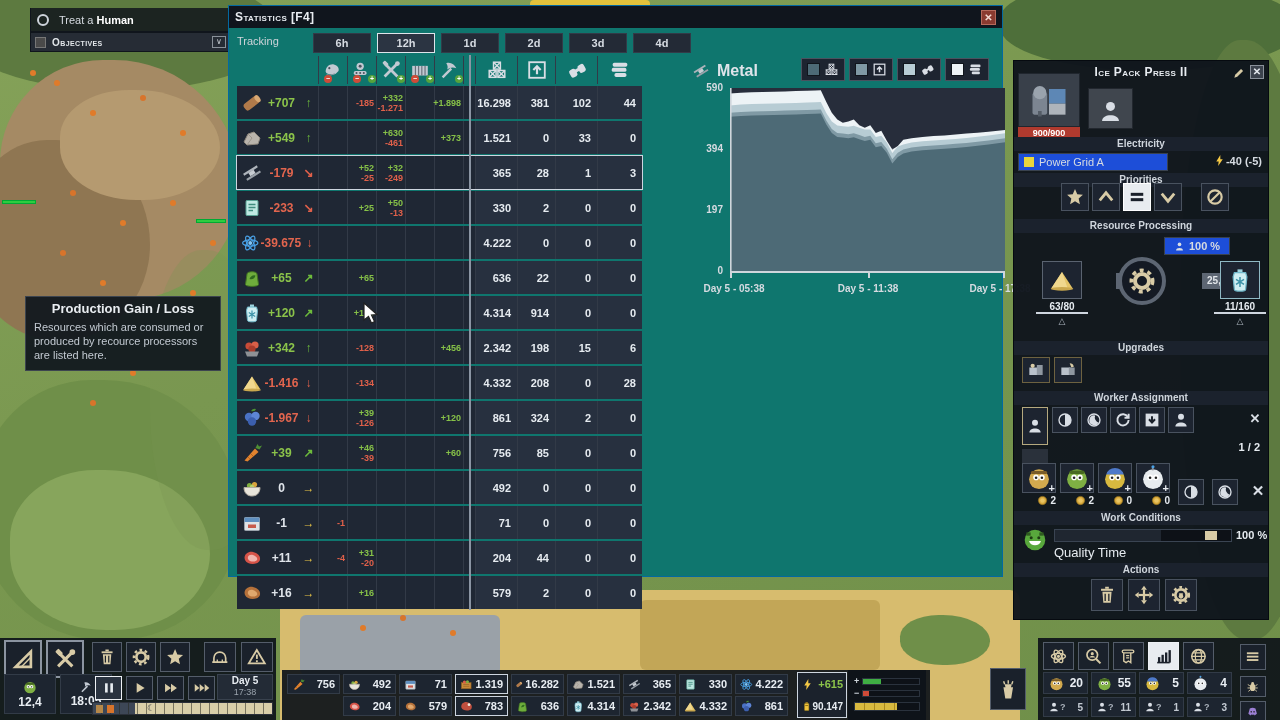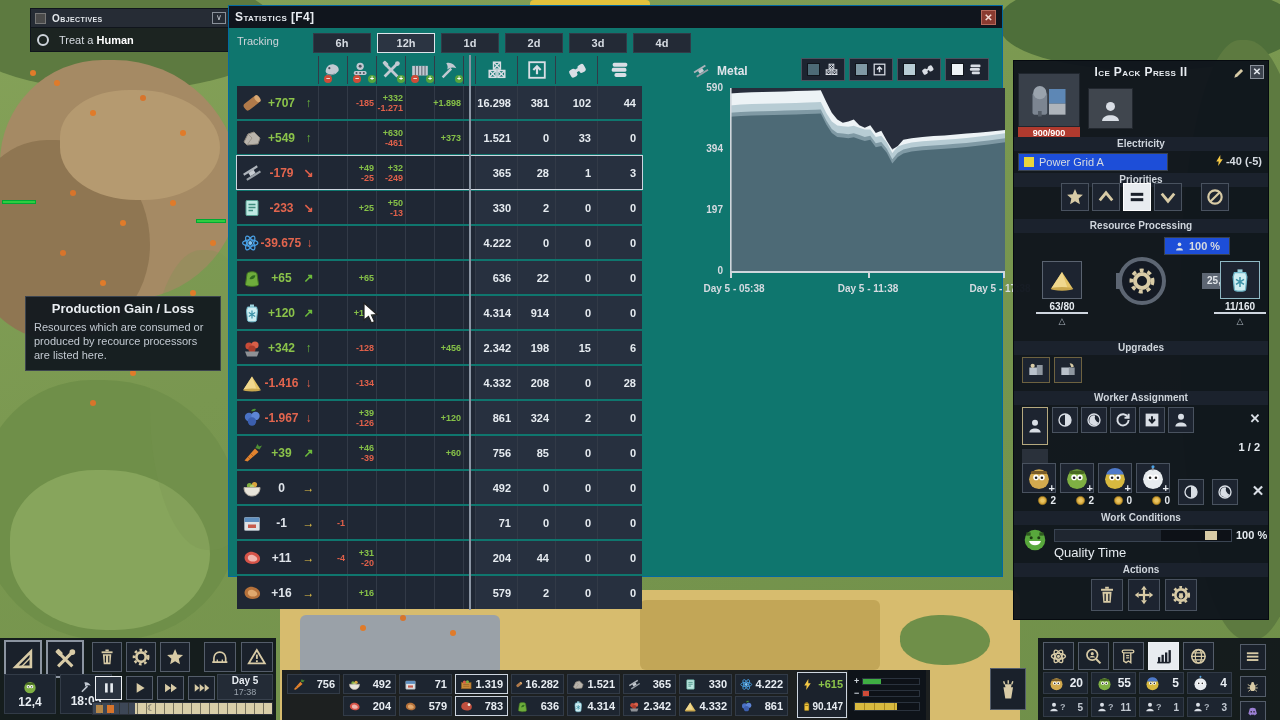--- a/index.html
+++ b/index.html
@@ -56,21 +56,21 @@
   .pcell .pg { color:#86c148; } .pcell .pl { color:#e0604a; }
   .sep::before { content:""; position:absolute; left:5px; top:-1px; bottom:-1px; width:2px; background:#8b95a3; }
   .scell { background:#27303f; color:#e6ebf0; font-size:11px; font-weight:bold; padding-right:6px; }
   .hrow .cell { justify-content:center; align-items:center; }
   .hico { width:22px; height:22px; position:relative; }
   .hico .ic { width:100%; height:100%; }
   .dot { position:absolute; width:8px; height:8px; border-radius:50%; bottom:-2px; font-size:7px; line-height:8px; color:#fff; text-align:center; font-weight:bold; }
   .dot.r { background:#cf4b38; right:12px; } .dot.g { background:#57a33c; right:-3px; }
 
   
-  #chart-title { position:absolute; color:#dfe4ea; font-size:12px; font-weight:bold; display:flex; align-items:center; gap:6px; }
+  #chart-title { position:absolute; color:#dfe4ea; font-size:16px; font-weight:bold; display:flex; align-items:center; gap:6px; }
   #chart-title .ic { width:20px; height:20px; }
   .legend-btn { position:absolute; top:52px; width:44px; height:23px; background:#1d2430; border:1px solid #49525f; display:flex; align-items:center; justify-content:center; gap:4px; }
   .legend-btn .sw { width:13px; height:13px; border:1px solid #10151c; }
   .legend-btn .ic { width:15px; height:15px; }
   .ytick { position:absolute; width:30px; text-align:right; color:#d6dbe1; font-size:10px; font-weight:bold; }
   .xtick { position:absolute; width:90px; text-align:center; color:#d6dbe1; font-size:10px; font-weight:bold; }
 
   
   #bpanel { left:1013px; top:60px; width:256px; height:560px; background:rgba(15,20,28,.96); border:1px solid #060a10; }
   #bp-title { position:absolute; left:0; right:0; top:4px; text-align:center; color:#e8ecf1; font-size:12px; font-weight:bold; font-variant:small-caps; letter-spacing:.4px; }
@@ -139,28 +139,28 @@
   <div class="blob" style="left:300px;top:615px;width:200px;height:60px;background:#9aa1a8;border-radius:6px;"></div>
   <div class="blob" style="left:640px;top:600px;width:240px;height:70px;background:#c2a657;border-radius:6px;"></div>
   <div class="blob" style="left:530px;top:0px;width:120px;height:26px;background:#e3c23c;border-radius:4px;"></div>
   <div class="blob" style="left:900px;top:615px;width:90px;height:50px;background:#6f8f49;"></div>
   <div class="dots" style="left:30px;top:70px;box-shadow:24px 10px #e07b2a,60px 40px #e07b2a,110px 25px #d8742b,150px 60px #e07b2a,40px 120px #d8742b,90px 150px #e07b2a,140px 130px #e07b2a,30px 180px #d8742b,180px 170px #e07b2a,205px 120px #d8742b,70px 210px #e07b2a,160px 220px #e07b2a,330px 555px #e07b2a,370px 545px #d8742b,420px 560px #e07b2a,60px 330px #d8742b,100px 300px #e07b2a"></div>
   <div class="abs" style="left:2px;top:200px;width:34px;height:4px;background:#2ecc40;border:1px solid #0a3;"></div>
   <div class="abs" style="left:196px;top:219px;width:30px;height:4px;background:#2ecc40;border:1px solid #0a3;"></div>
 </div>
 
 <div id="objectives" class="abs">
+  <div id="obj-item">
+    <span class="circ"></span>
+    <span class="txt"><span>Treat a </span><b>Human</b></span>
+  </div>
   <div id="obj-head">
     <span class="cb"></span>
     <span id="obj-title">Objectives</span>
     <span id="obj-chev">∨</span>
-  </div>
-  <div id="obj-item">
-    <span class="circ"></span>
-    <span class="txt"><span>Treat a </span><b>Human</b></span>
   </div>
 </div>
 
 <div id="tooltip" class="abs">
   <h3>Production Gain / Loss</h3>
   <p>Resources which are consumed or produced by recource processors are listed here.</p>
 </div>
 
 <div id="stats" class="abs">
   <div id="stats-head">
@@ -338,21 +338,21 @@
                 <rect x="9" y="10" width="6" height="4" fill="#c7ccd2"></rect>
                 <rect x="4" y="14" width="16" height="2.2" fill="#9aa1a9"></rect>
               </g>
             </svg>
           </span>
           <span class="net r">-179</span>
           <span class="trend r">↘</span>
         </div>
         <div class="cell pcell"></div>
         <div class="cell pcell">
-          <span class="pg">+49</span>
+          <span class="pg">+52</span>
           <span class="pl">-25</span>
         </div>
         <div class="cell pcell">
           <span class="pg">+32</span>
           <span class="pl">-249</span>
         </div>
         <div class="cell pcell"></div>
         <div class="cell pcell"></div>
         <div class="cell sep"></div>
         <div class="cell scell">365</div>

